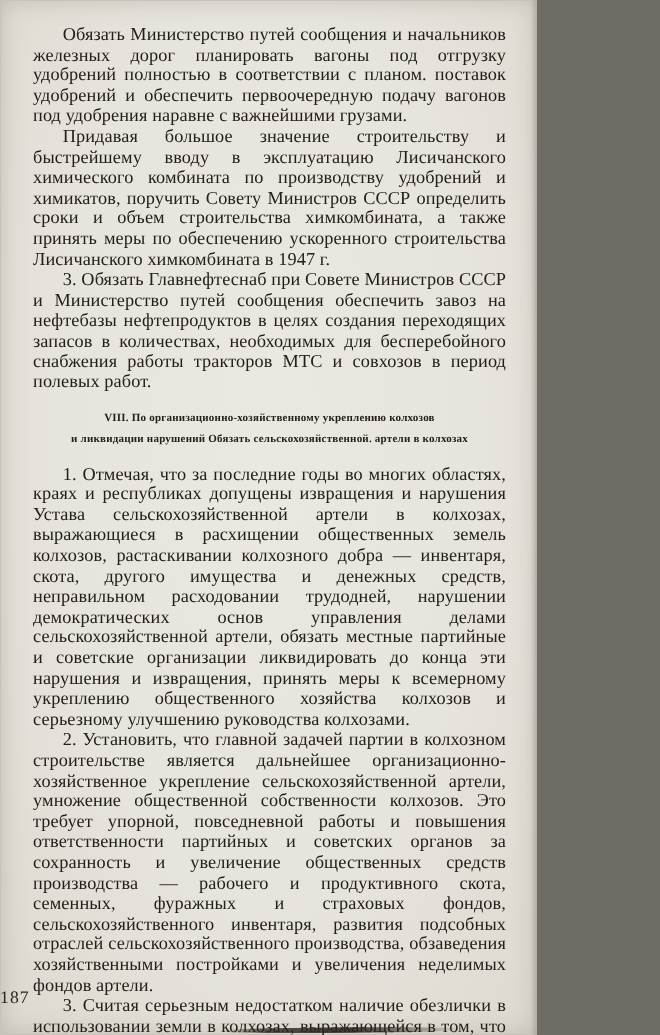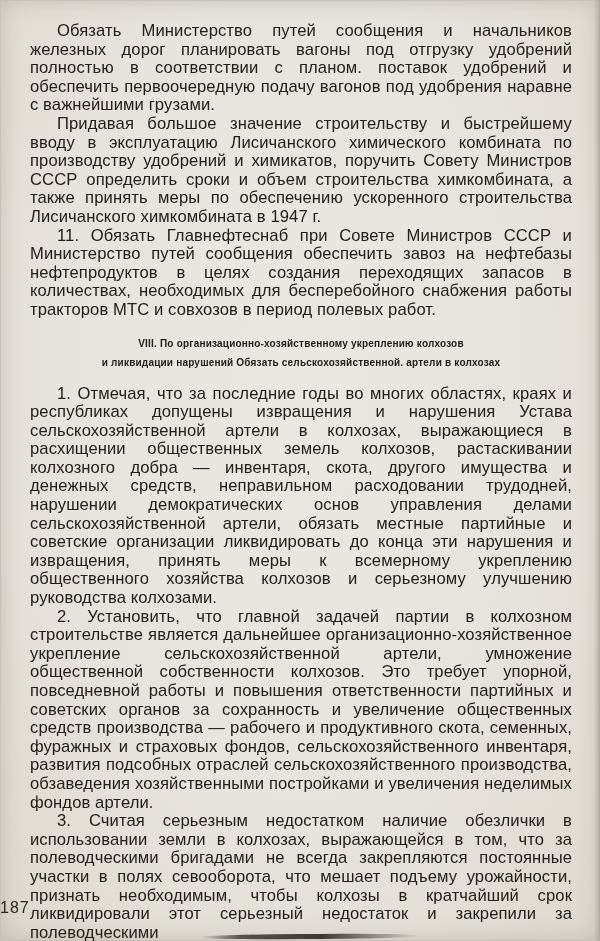--- a/index.html
+++ b/index.html
@@ -3,27 +3,27 @@
 <meta charset="utf-8">
 <style>
   html, body {
     margin: 0;
     padding: 0;
     background: #6f6c65;
   }
 
   .page {
     position: relative;
-    width: 600px;
+    width: 488px;
     height: 941px;
     margin: 0;
     background: radial-gradient(ellipse at 50% 42%, #ebe8e2 0%, #e7e4dd 55%, #ddd9d0 100%);
     box-shadow: inset 0 0 0 1px #c7c3ba, inset 0 0 22px rgba(105, 100, 86, 0.28);
     overflow: hidden;
-    font-family: Liberation Sans, sans-serif;
+    font-family: Liberation Serif, serif;
     color: #232019;
   }
 
   .text-block {
     position: absolute;
     top: 22px;
     left: 30px;
     right: 28px;
     text-align: justify;
     font-size: 16.6px;
@@ -88,21 +88,21 @@
 <body>
 
 <div class="page">
 
   <div class="text-block">
 
     <p class="body-paragraph">Обязать Министерство путей сообщения и начальников железных дорог планировать вагоны под отгрузку удобрений полностью в соответствии с планом. поставок удобрений и обеспечить первоочередную подачу вагонов под удобрения наравне с важнейшими грузами.</p>
 
     <p class="body-paragraph">Придавая большое значение строительству и быстрейшему вводу в эксплуатацию Лисичанского химического комбината по производству удобрений и химикатов, поручить Совету Министров СССР определить сроки и объем строительства химкомбината, а также принять меры по обеспечению ускоренного строительства Лисичанского химкомбината в 1947 г.</p>
 
-    <p class="body-paragraph">11. Обязать Главнефтеснаб при Совете Министров СССР и Министерство путей сообщения обеспечить завоз на нефтебазы нефтепродуктов в целях создания переходящих запасов в количествах, необходимых для бесперебойного снабжения работы тракторов МТС и совхозов в период полевых работ.</p>
+    <p class="body-paragraph">3. Обязать Главнефтеснаб при Совете Министров СССР и Министерство путей сообщения обеспечить завоз на нефтебазы нефтепродуктов в целях создания переходящих запасов в количествах, необходимых для бесперебойного снабжения работы тракторов МТС и совхозов в период полевых работ.</p>
 
     <div class="section-heading">
       <span>VIII. По организационно-хозяйственному укреплению колхозов</span><br>
       <span>и ликвидации нарушений Обязать сельскохозяйственной. артели в колхозах</span>
     </div>
 
     <p class="body-paragraph">1. Отмечая, что за последние годы во многих областях, краях и республиках допущены извращения и нарушения Устава сельскохозяйственной артели в колхозах, выражающиеся в расхищении общественных земель колхозов, растаскивании колхозного добра — инвентаря, скота, другого имущества и денежных средств, неправильном расходовании трудодней, нарушении демократических основ управления делами сельскохозяйственной артели, обязать местные партийные и советские организации ликвидировать до конца эти нарушения и извращения, принять меры к всемерному укреплению общественного хозяйства колхозов и серьезному улучшению руководства колхозами.</p>
 
     <p class="body-paragraph">2. Установить, что главной задачей партии в колхозном строительстве является дальнейшее организационно-хозяйственное укрепление сельскохозяйственной артели, умножение общественной собственности колхозов. Это требует упорной, повседневной работы и повышения ответственности партийных и советских органов за сохранность и увеличение общественных средств производства — рабочего и продуктивного скота, семенных, фуражных и страховых фондов, сельскохозяйственного инвентаря, развития подсобных отраслей сельскохозяйственного производства, обзаведения хозяйственными постройками и увеличения неделимых фондов артели.</p>
 

